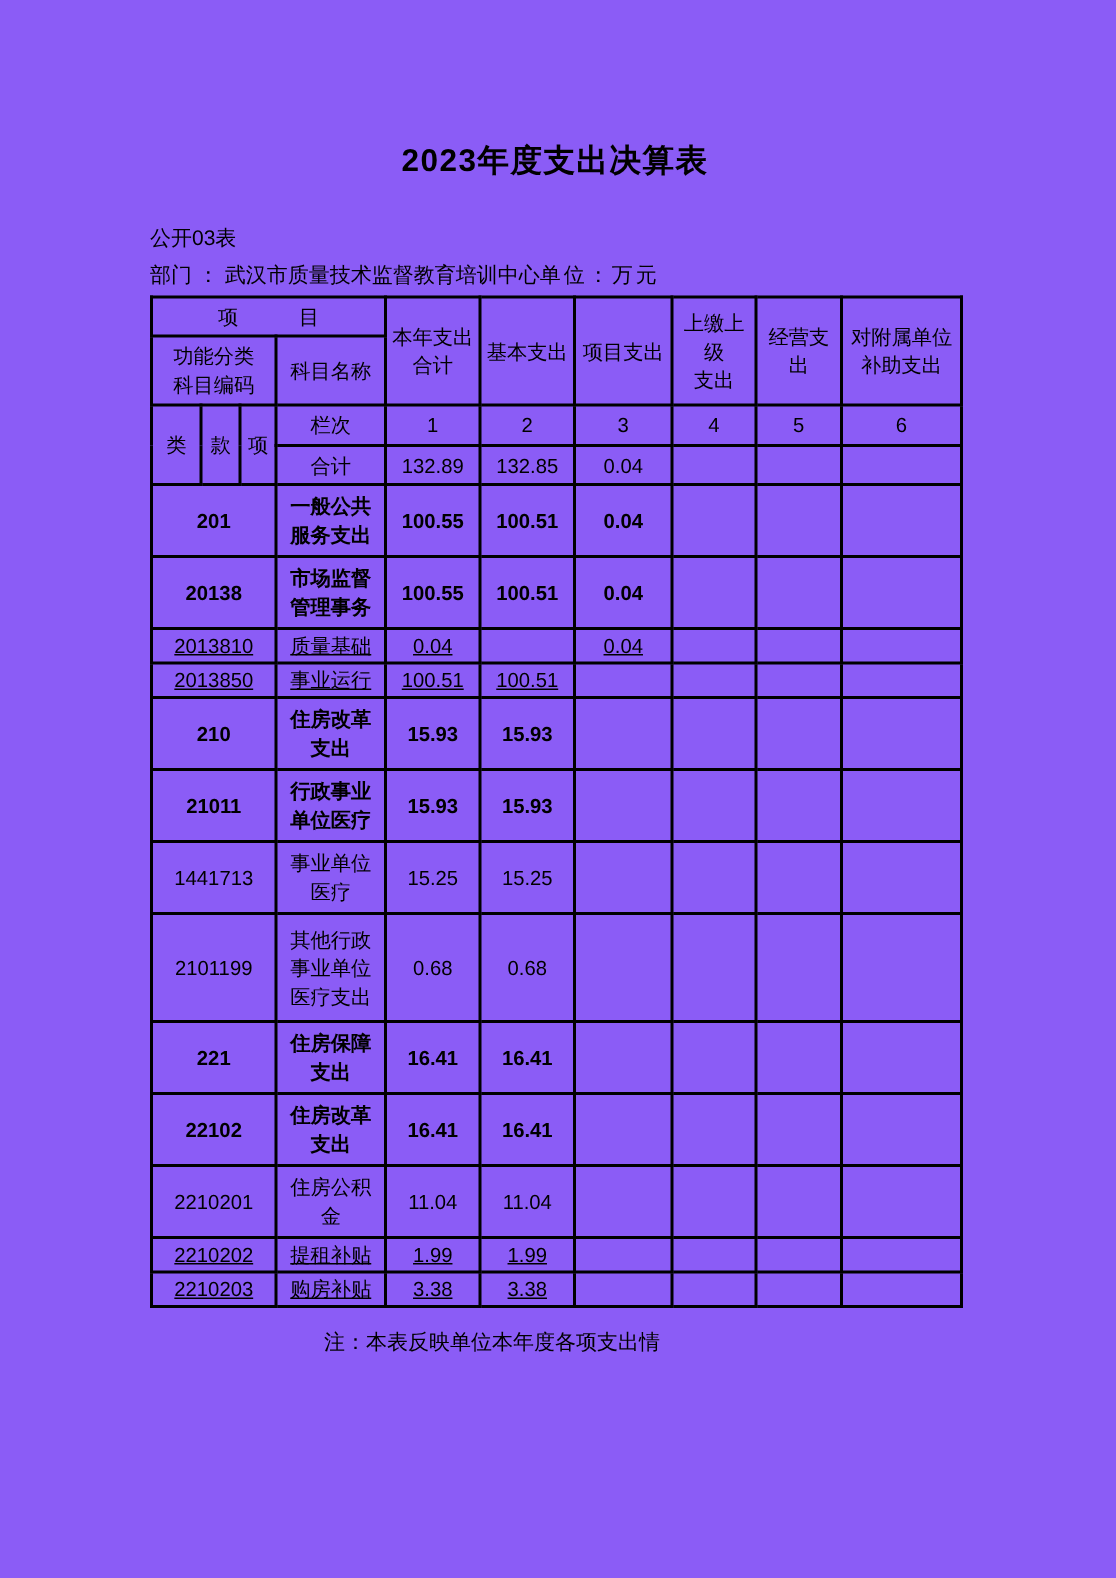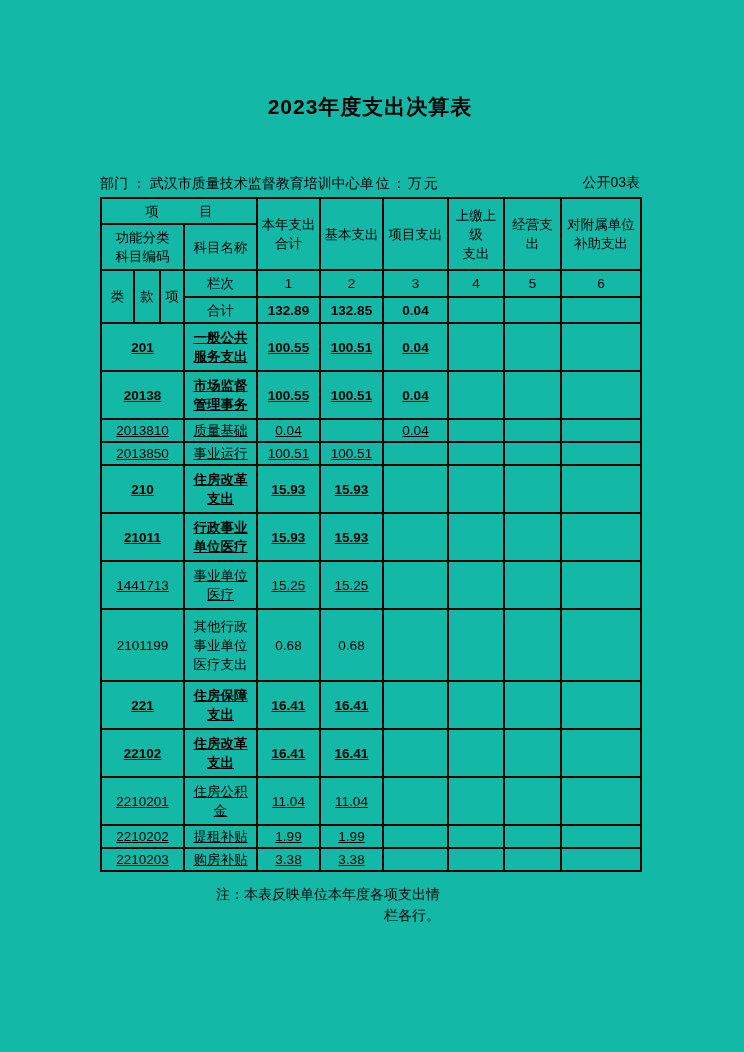--- a/index.html
+++ b/index.html
@@ -6,41 +6,39 @@
     margin: 0;
     padding: 0;
     background: #ffffff;
     font-family: "Liberation Sans", "DejaVu Sans", sans-serif;
     color: #000000;
   }
   .page {
     position: relative;
     width: 744px;
     height: 1052px;
-    background: #14b8a6;
+    background: #8b5cf6;
     overflow: hidden;
   }
   .doc-title {
     position: absolute;
     top: 93px;
     left: 100px;
     width: 540px;
     text-align: center;
     font-size: 21px;
     font-weight: bold;
     letter-spacing: 1px;
   }
   .form-code {
     position: absolute;
     top: 150px;
     left: 100px;
     width: 540px;
-    text-align: right;
     font-size: 14px;
-    margin-top: 24px;
   }
   .meta-row {
     position: absolute;
     top: 175px;
     left: 100px;
     width: 540px;
     display: flex;
     justify-content: flex-start;
     font-size: 14px;
   }
@@ -62,26 +60,26 @@
     text-align: center;
     vertical-align: middle;
     overflow: hidden;
     line-height: 19px;
   }
   .pre { white-space: pre-line; }
   td.code { text-align: left; }
   td.name { text-align: left; white-space: pre-line; }
   td.num { text-align: right; }
   tr.bold td { font-weight: bold; }
-  tr.total td.num { font-weight: bold; }
+  tr.total td.num { font-weight: normal; }
   tr.hr1 { height: 26px; }
   tr.hr2 { height: 46px; }
   tr.hr3 { height: 27px; }
   tr.hr4 { height: 26px; }
-  tr.rh2 { height: 48px; text-decoration: underline; }
+  tr.rh2 { height: 48px; }
   tr.rh1 { height: 23px; text-decoration: underline; }
   tr.rh3 { height: 72px; }
   .note {
     position: absolute;
     top: 884px;
     left: 100px;
     width: 340px;
     font-size: 14px;
     line-height: 21px;
     text-align: right;
@@ -311,16 +309,15 @@
         <td class="num"></td>
         <td class="num"></td>
       </tr>
 
     </tbody>
       </table>
   </div>
 
   <div class="note">
     <div>注：本表反映单位本年度各项支出情</div>
-    <div>栏各行。</div>
   </div>
 
 </div>
 
 </body></html>

